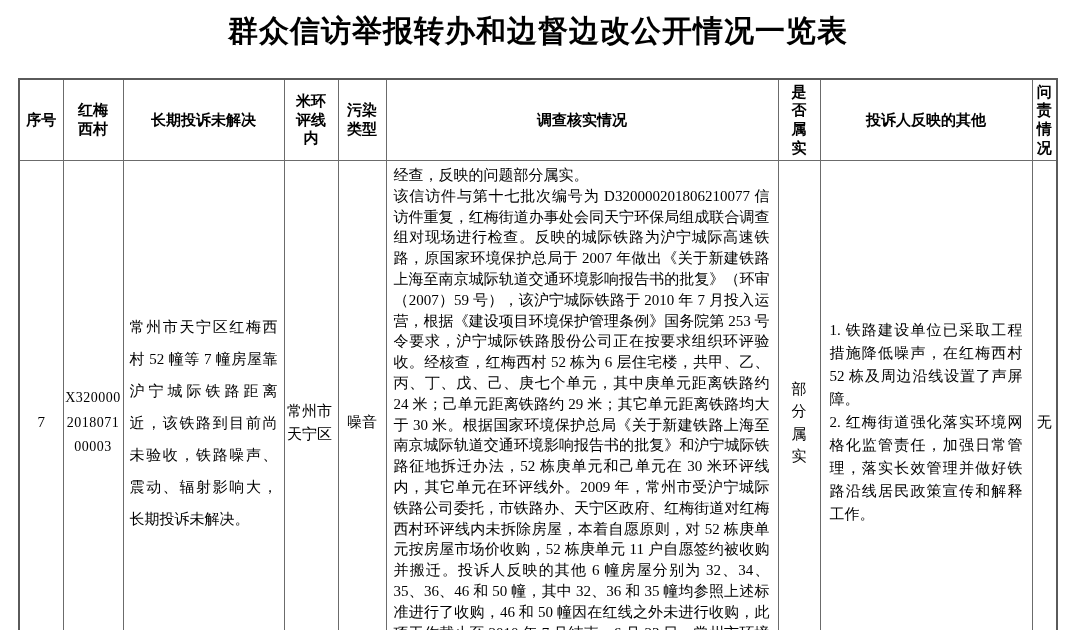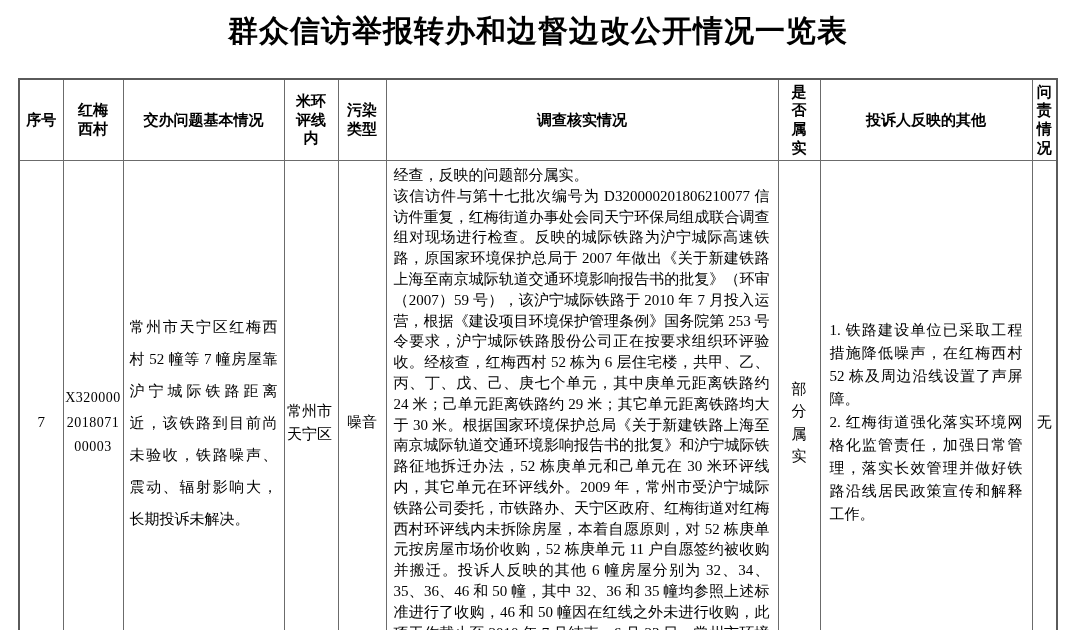--- a/index.html
+++ b/index.html
@@ -118,21 +118,21 @@
       <col style="width:42px">
       <col style="width:212px">
       <col style="width:25px">
     </colgroup>
     <tbody>
         <tr>
       <th class="hdr">序号</th>
       <th class="hdr">
         <div class="vert-inner" style="width:2.2em;">红梅西村</div>
       </th>
-      <th class="hdr">交办问题基本情况</th>
+      <th class="hdr">长期投诉未解决</th>
       <th class="hdr">
         <div class="vert-inner" style="width:2.2em;">米环评线内</div>
       </th>
       <th class="hdr">
         <div class="vert-inner" style="width:2.2em;text-align:center;">污染类型</div>
       </th>
       <th class="hdr">调查核实情况</th>
       <th class="hdr">
         <div class="vert-inner">是否属实</div>
       </th>

